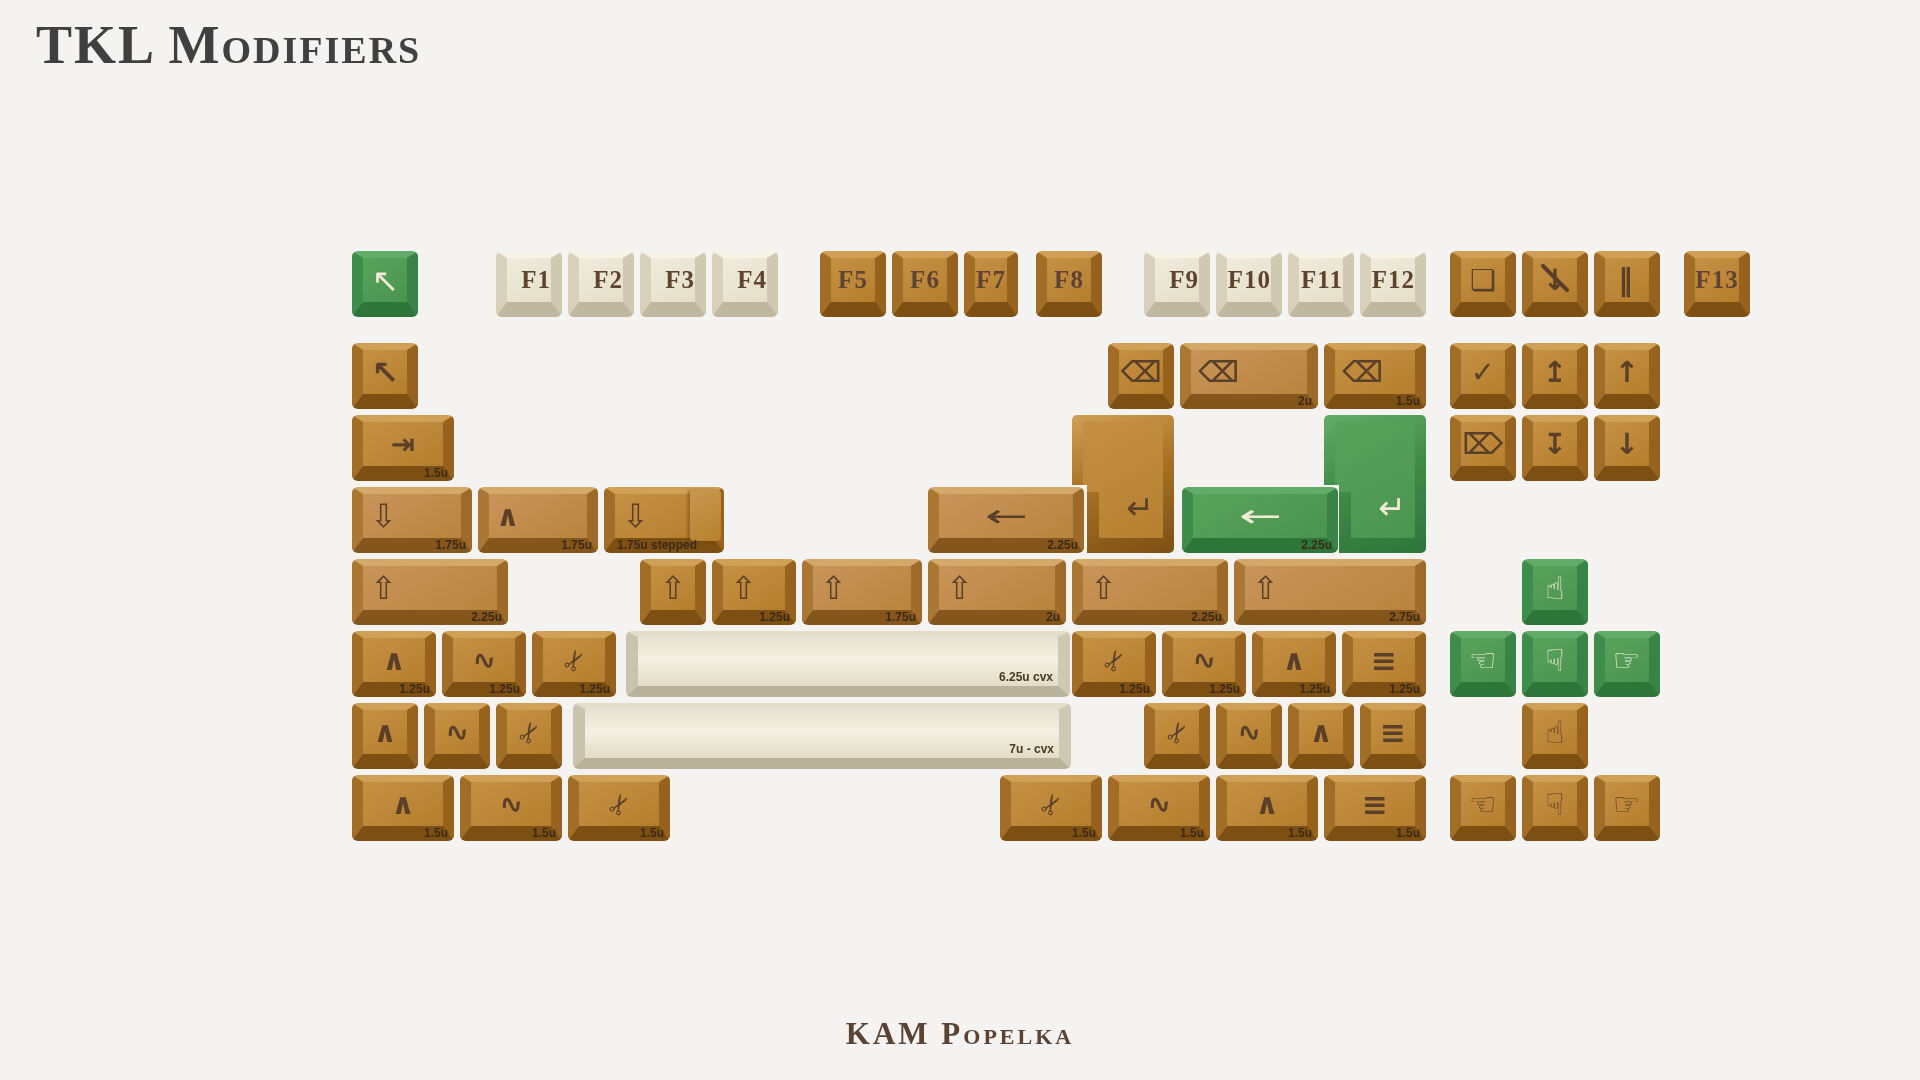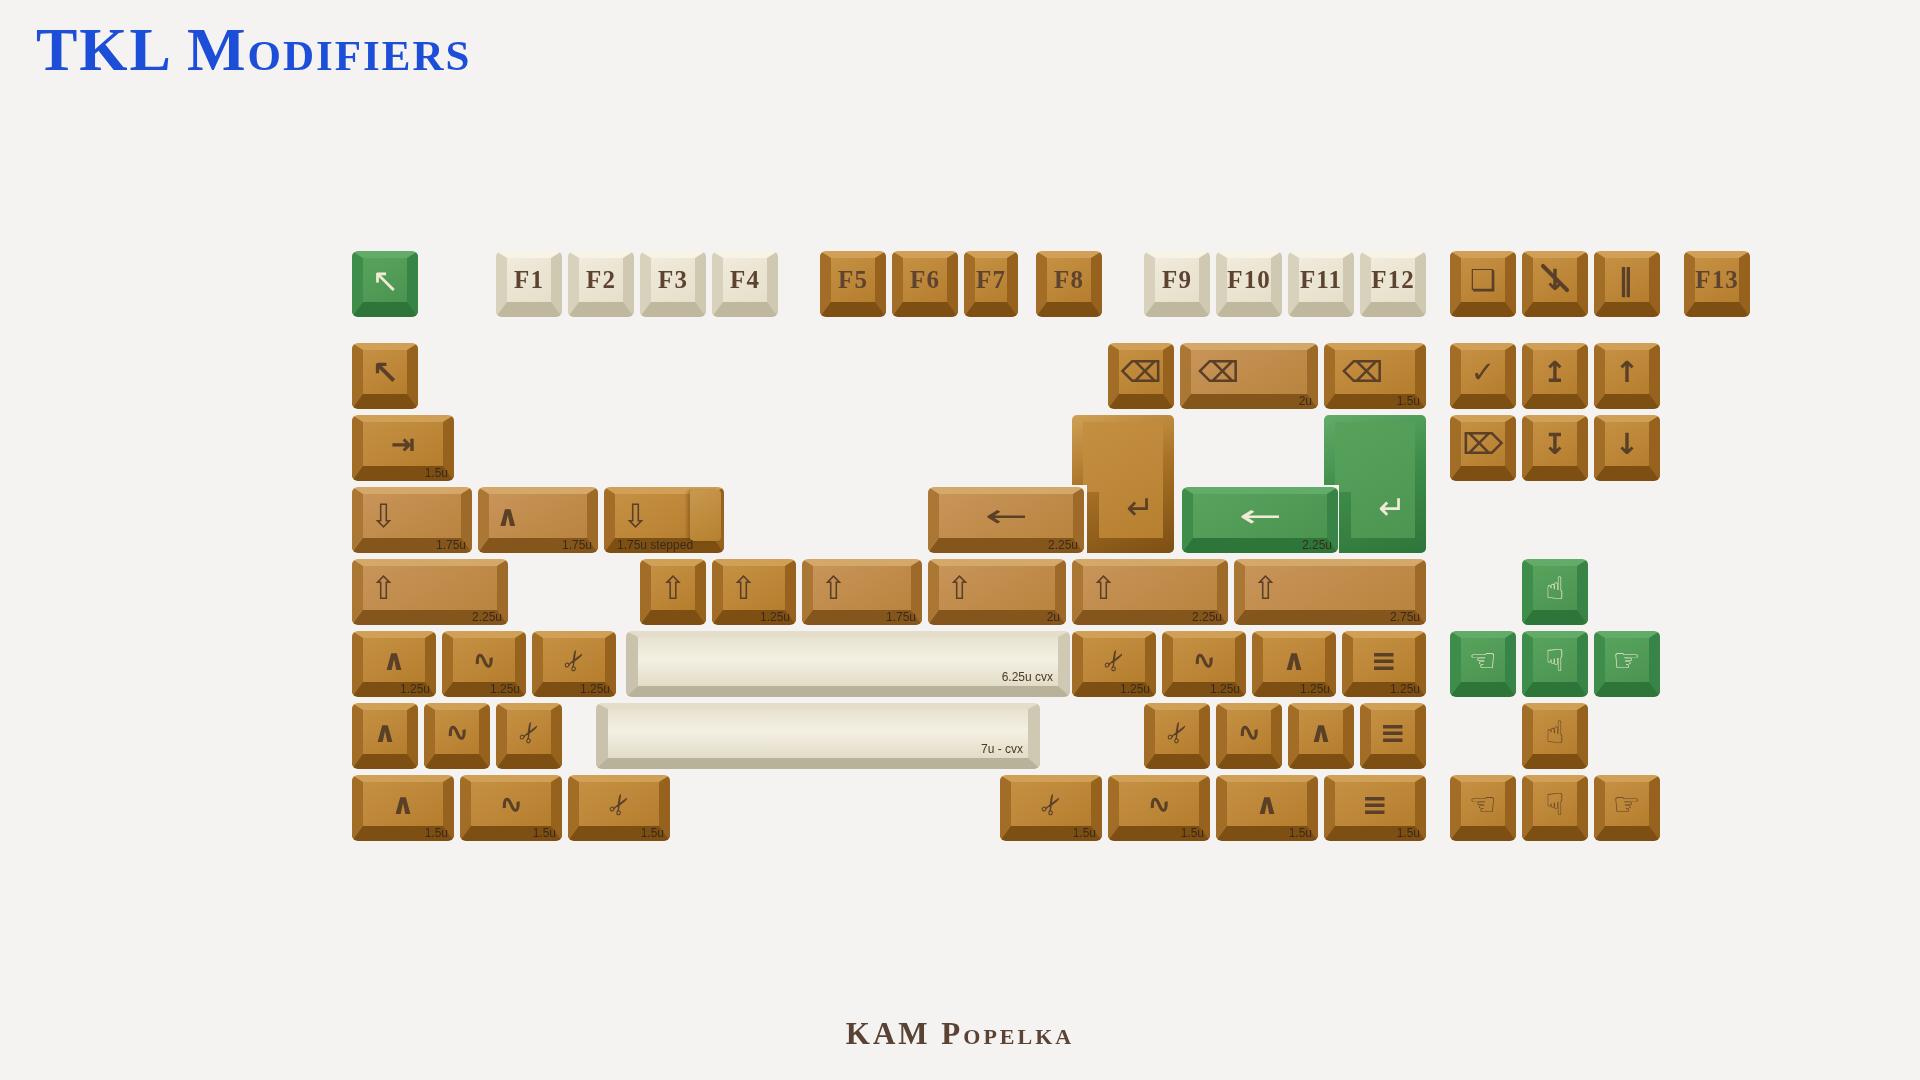--- a/index.html
+++ b/index.html
@@ -3,22 +3,22 @@
 <meta charset="utf-8">
 <style>
   html,body { margin:0; padding:0; }
   body {
     width:1920px; height:1080px; position:relative; overflow:hidden;
     background:#f4f3f1;
     font-family:"Liberation Serif", serif;
   }
   .title {
     position:absolute; left:36px; top:14px; margin:0;
-    font-size:62px; font-weight:bold; font-variant:small-caps;
-    letter-spacing:2px; color:#1d4ed8;
+    font-size:54px; font-weight:bold; font-variant:small-caps;
+    letter-spacing:2px; color:#404040;
   }
   .footer {
     position:absolute; left:0; right:0; top:1016px; text-align:center;
     font-size:31px; font-weight:bold; font-variant:small-caps;
     letter-spacing:3px; color:#5a4334;
   }
   .keyboard { position:absolute; left:0; top:0; width:1920px; height:1080px; }
 
   
   .key {
@@ -33,20 +33,21 @@
     border-color:#cfa055 #96621e #7d4f13 #a26d26;
     background:linear-gradient(150deg,#c69044,#b57e2e);
   }
   .key.brown-light {
     border-color:#d4a868 #9e6a2a #85561b #aa7734;
     background:linear-gradient(150deg,#c89459,#b9843e);
   }
   .key.cream {
     border-color:#f7f3e6 #d0c9b2 #bfb89e #d8d2bd;
     background:linear-gradient(150deg,#f0ebdb,#e5dfca);
+    justify-content:flex-end;
   }
   .key.green {
     border-color:#63ab68 #388447 #2e7539 #3f8d4a;
     background:linear-gradient(150deg,#58a35c,#4a9450);
   }
 
   
   .key.convex {
     border-width:6px 12px 11px 12px;
     border-color:#e3ddc9 #cfc9b3 #b9b29a #c9c3ad;
@@ -75,21 +76,21 @@
   .slash-line {
     position:absolute; left:50%; top:50%; width:38px; height:4px;
     margin-left:-19px; margin-top:-4px; border-radius:2px;
     background:#5b4028; transform:rotate(45deg);
   }
 
   
   .size {
     position:absolute; right:-5px; bottom:-14px; z-index:3;
     font-family:"Liberation Sans", sans-serif;
-    font-size:12px; font-weight:normal; color:#3a2a18; white-space:nowrap;
+    font-size:12px; font-weight:bold; color:#3a2a18; white-space:nowrap;
   }
   .size.sleft { right:auto; left:2px; }
   .convex .size { right:5px; bottom:2px; color:#4a3a22; }
 
   
   .step {
     position:absolute; top:-4px; right:-8px; bottom:-3px; width:31px;
     border-radius:4px;
     background:linear-gradient(150deg,#c9984f,#b5812f);
     box-shadow:-3px 0 3px rgba(90,55,10,0.35);
@@ -311,21 +312,21 @@
     </div>
     <div class="key brown" style="left: 352px; top: 703px; width: 66px;">
       <span class="icon icon-control">∧</span>
     </div>
     <div class="key brown" style="left: 424px; top: 703px; width: 66px;">
       <span class="icon icon-super">∿</span>
     </div>
     <div class="key brown" style="left: 496px; top: 703px; width: 66px;">
       <span class="icon icon-alt">✂</span>
     </div>
-    <div class="key cream convex" style="left: 596px; top: 703px; width: 444px;">
+    <div class="key cream convex" style="left: 573px; top: 703px; width: 498px;">
       <span class="size">7u - cvx</span>
     </div>
     <div class="key brown" style="left: 1144px; top: 703px; width: 66px;">
       <span class="icon icon-alt">✂</span>
     </div>
     <div class="key brown" style="left: 1216px; top: 703px; width: 66px;">
       <span class="icon icon-super">∿</span>
     </div>
     <div class="key brown" style="left: 1288px; top: 703px; width: 66px;">
       <span class="icon icon-control">∧</span>

